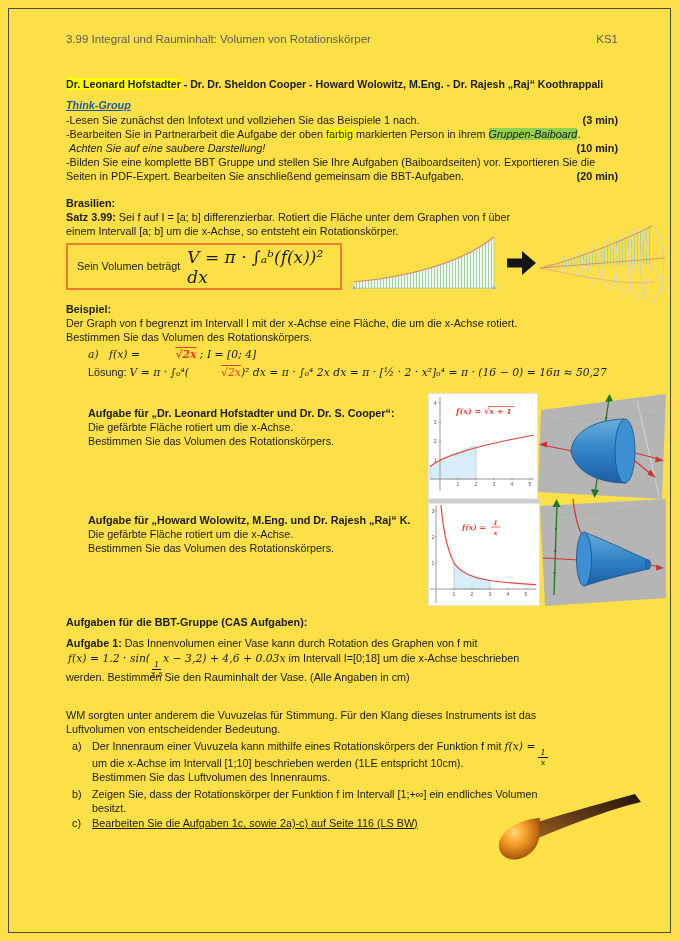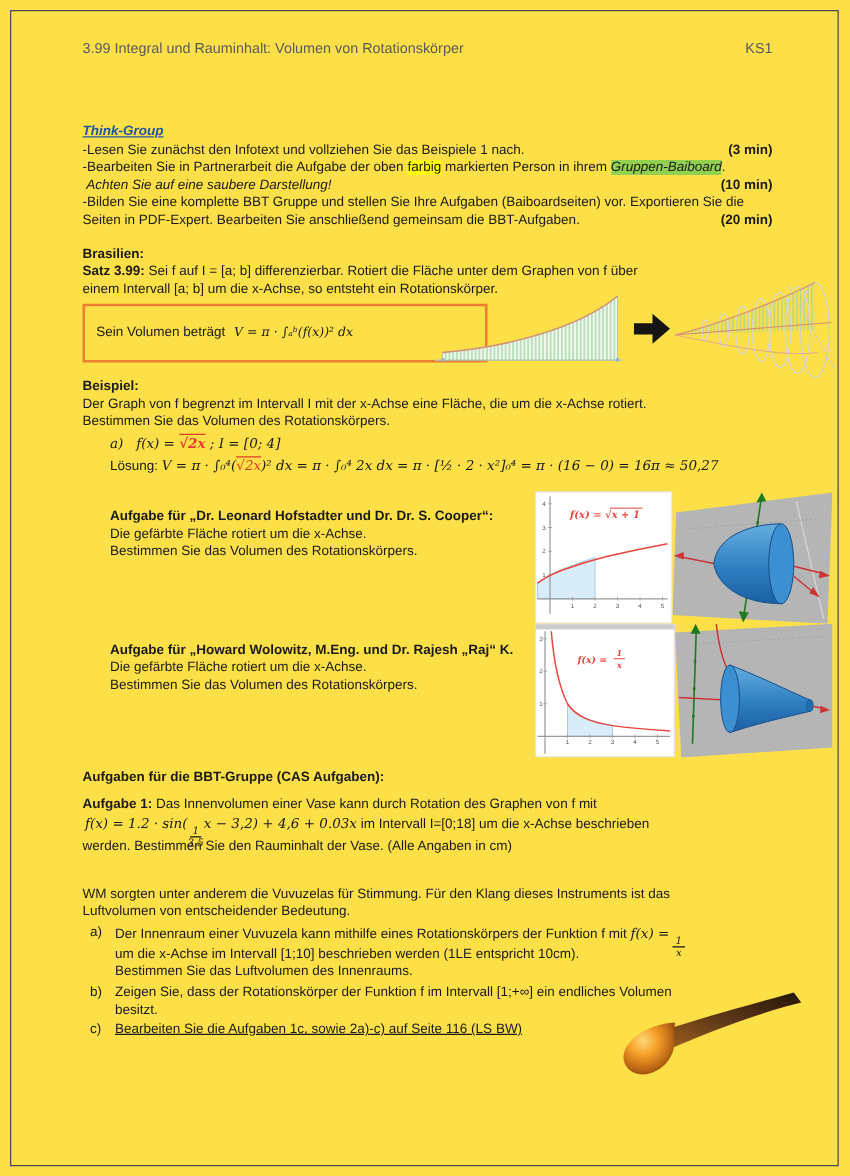--- a/index.html
+++ b/index.html
@@ -10,38 +10,41 @@
   .t{font-size:10.8px;line-height:13.5px;white-space:nowrap;}
   .b{font-weight:bold;}
   .i{font-style:italic;}
   .gray{color:#5a5a5a;font-size:11.5px;}
   .hl-y{background:#ffff00;}
   .hl-g{background:#92d050;font-style:italic;}
   .think-title{color:#2155a3;text-decoration:underline;font-style:italic;font-weight:bold;font-size:10.8px;}
   .row{display:flex;justify-content:space-between;width:552px;}
   .math{font-family:"DejaVu Serif",serif;font-style:italic;}
   .red{color:#e8382e;}
-  .sqrt{text-decoration:overline;}
-  .vbox{border:2.5px solid #ed7d31;width:324px;height:47px;box-sizing:border-box;display:flex;align-items:center;padding:0 9px;gap:7px;}
+  .sqrt{text-decoration:overline;margin-left:32px;}
+  .vbox{border:2.5px solid #ed7d31;width:276px;height:47px;box-sizing:border-box;display:flex;align-items:center;padding:0 9px;gap:7px;}
   .frac{display:inline-flex;flex-direction:column;align-items:center;line-height:1.05;font-size:8.2px;vertical-align:-5px;font-family:"DejaVu Serif",serif;font-style:italic;}
   .frac .fn{border-bottom:1px solid #111;padding:0 2px;}
   .svgtick{font-size:5px;fill:#555;font-family:"Liberation Sans",sans-serif;}
   .svglabel{font-size:8px;font-weight:bold;font-style:italic;fill:#e8453c;font-family:"DejaVu Serif",serif;}
 </style>
 </head>
 <body>
 
 <div class="page">
   <div class="page-frame"></div>
 
   <div class="abs row" style="left:66px;top:33px;">
     <span class="gray">3.99 Integral und Rauminhalt: Volumen von Rotationskörper</span>
     <span class="gray">KS1</span>
   </div>
 
+  <div class="abs t b" style="left:66px;top:78px;font-size:10.6px;">
+    <span class="hl-y">Dr. Leonard Hofstadter</span><span> - Dr. Dr. Sheldon Cooper - Howard Wolowitz, M.Eng. - Dr. Rajesh „Raj“ Koothrappali</span>
+  </div>
 
   <div class="abs think-title" style="left:66px;top:99px;">Think-Group</div>
   <div class="abs row t" style="left:66px;top:114px;">
     <span>-Lesen Sie zunächst den Infotext und vollziehen Sie das Beispiele 1 nach.</span>
     <span class="b">(3 min)</span>
   </div>
   <div class="abs t" style="left:66px;top:128px;">
     <span>-Bearbeiten Sie in Partnerarbeit die Aufgabe der oben </span><span class="hl-y">farbig</span><span> markierten Person in ihrem </span><span class="hl-g">Gruppen-Baiboard</span><span>.</span>
   </div>
   <div class="abs row t" style="left:66px;top:142px;">
@@ -57,21 +60,21 @@
   </div>
 
   <div class="abs t b" style="left:66px;top:197px;">Brasilien:</div>
   <div class="abs t" style="left:66px;top:211px;">
     <span class="b">Satz 3.99:</span><span> Sei f auf I = [a; b] differenzierbar. Rotiert die Fläche unter dem Graphen von f über</span>
   </div>
   <div class="abs t" style="left:66px;top:225px;">einem Intervall [a; b] um die x-Achse, so entsteht ein Rotationskörper.</div>
 
   <div class="abs vbox" style="left:66px;top:243px;">
     <span class="t">Sein Volumen beträgt</span>
-    <span class="math" style="font-size:10px;">V = π · ∫ₐᵇ(f(x))² dx</span>
+    <span class="math" style="font-size:17px;">V = π · ∫ₐᵇ(f(x))² dx</span>
   </div>
 
   <svg class="abs" style="left:346px;top:230px;" width="155" height="66" viewBox="0 0 155 66">
     <defs>
       <pattern id="gh1" width="3" height="6" patternUnits="userSpaceOnUse">
           <rect width="3" height="6" fill="#eff7ef"></rect>
           <line x1="1.5" y1="0" x2="1.5" y2="6" stroke="#97cf97" stroke-width="0.9"></line>
         </pattern>
     </defs>
     <line x1="2" y1="58" x2="152" y2="58" stroke="#c4c4c4" stroke-width="1"></line>

